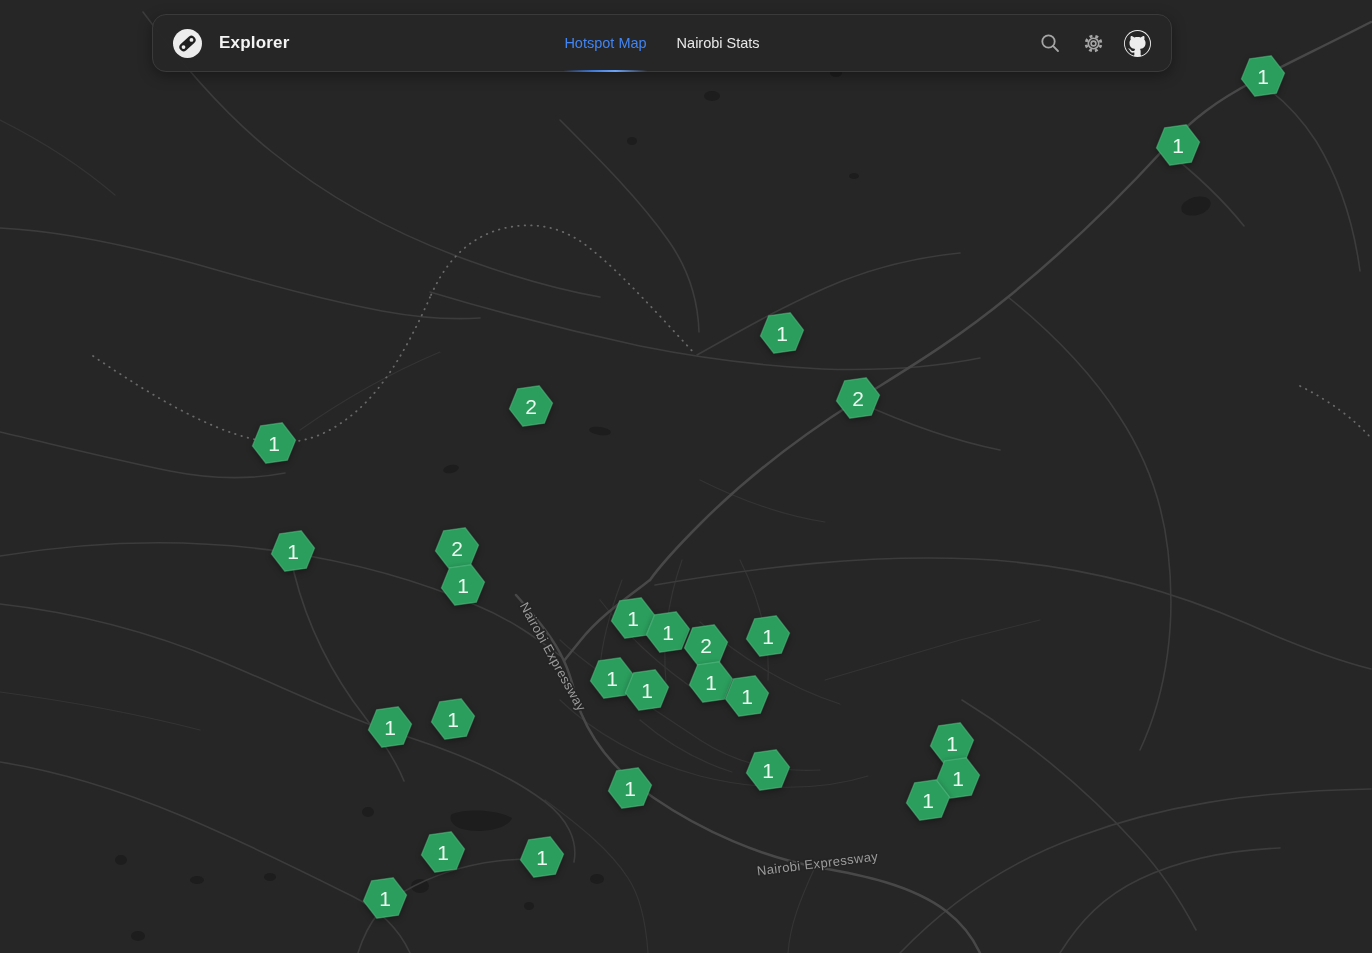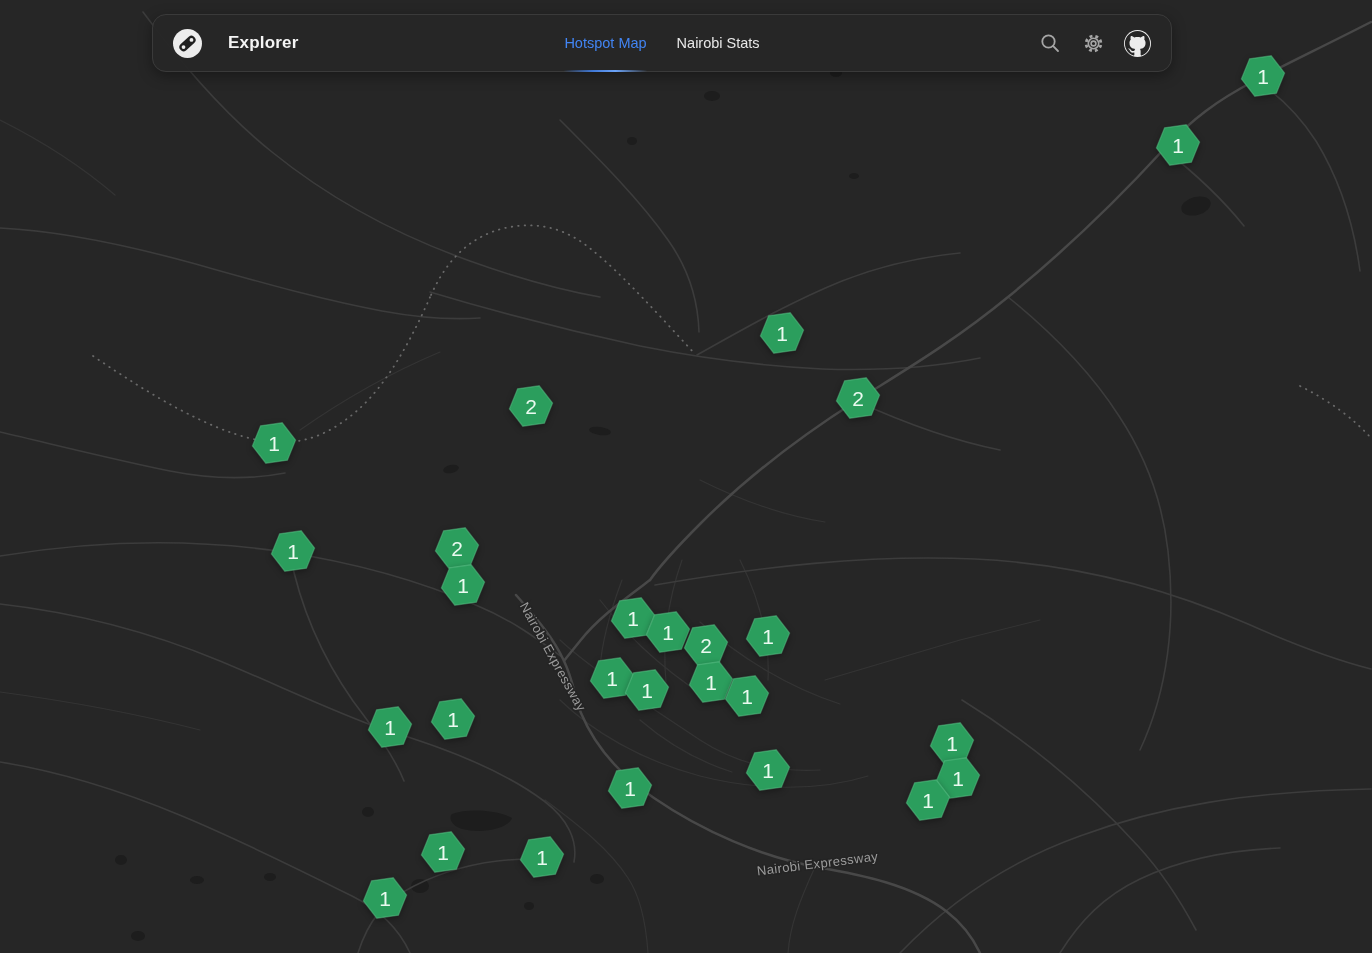--- a/index.html
+++ b/index.html
@@ -14,21 +14,21 @@
   .hex text { font-family:"Liberation Sans", sans-serif; font-size:21px; font-weight:500; }
 
   .road-label { font-size:13px; letter-spacing:.4px; fill:#9b9b9b;
                 paint-order:stroke; stroke:#242424; stroke-width:3px; }
 
   
   .navbar { position:absolute; left:152px; top:14px; width:1020px; height:58px;
             background:rgba(38,38,38,.97); border:1px solid #3a3a3a; border-radius:14px;
             display:flex; align-items:center; padding:0 20px;
             box-shadow:0 4px 14px rgba(0,0,0,.35); z-index:10; }
-  .brand { display:flex; align-items:center; gap:26px; }
+  .brand { display:flex; align-items:center; gap:17px; }
   .brand-logo { width:29px; height:29px; border-radius:50%; background:#ececec;
                 display:flex; align-items:center; justify-content:center; }
   .brand-name { color:#f4f4f4; font-size:17px; font-weight:700; letter-spacing:.2px; }
 
   .tabs { position:absolute; left:50%; top:0; height:100%; transform:translateX(-50%);
           display:flex; gap:30px; align-items:stretch; }
   .tab { position:relative; display:flex; align-items:center; font-size:14.5px;
          font-weight:500; color:#e8e8e8; cursor:pointer; white-space:nowrap; }
   .tab.active { color:#4285f4; }
   .tab-underline { position:absolute; left:50%; bottom:-1px; transform:translateX(-50%);

